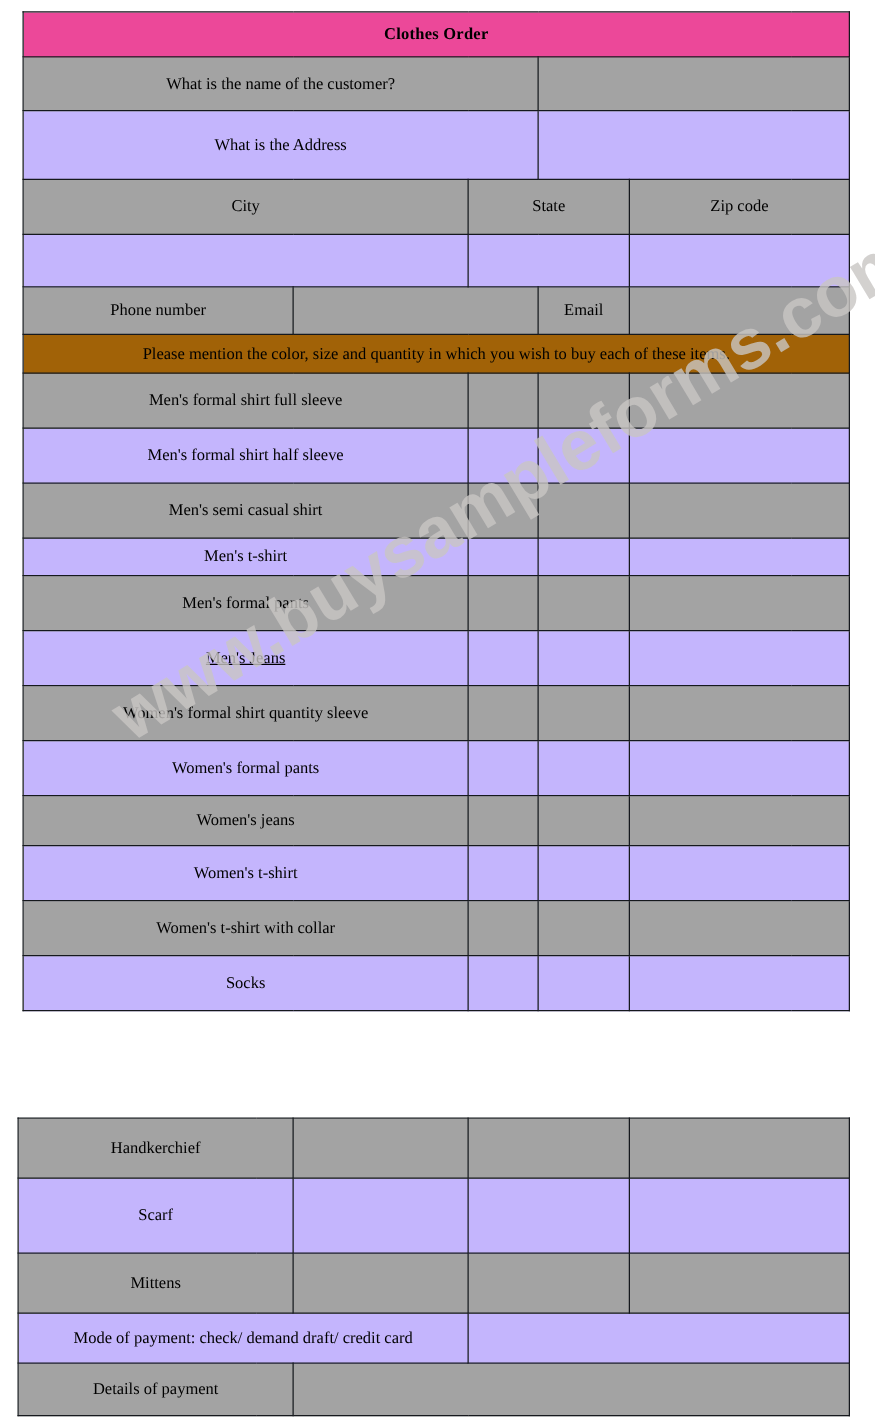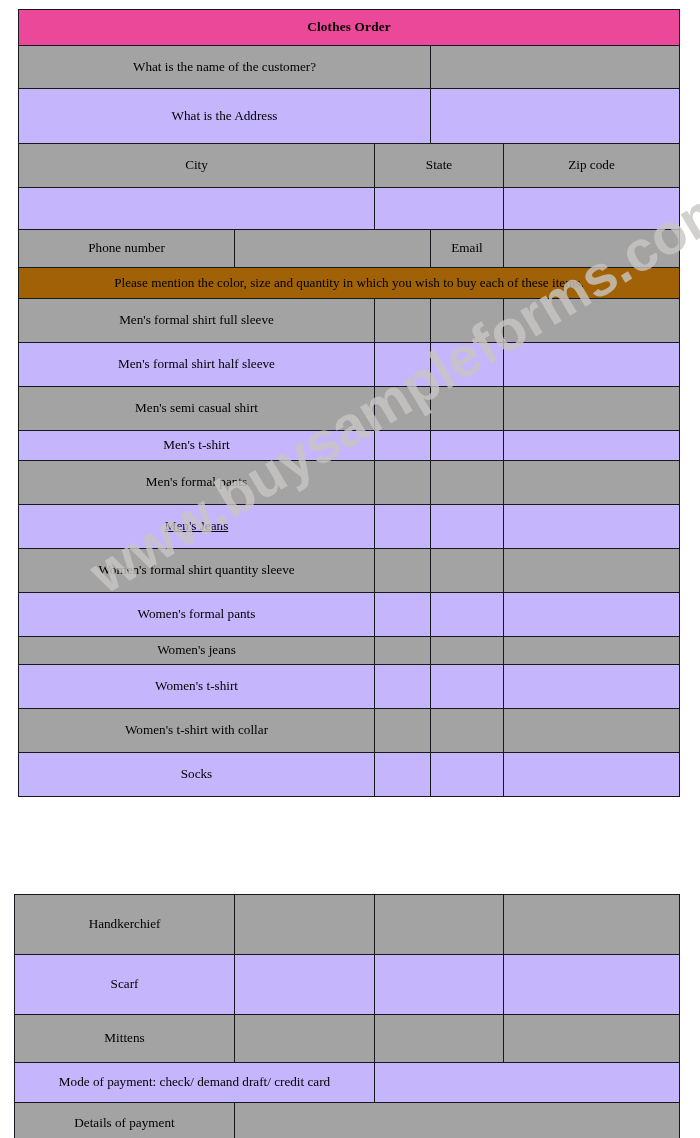--- a/index.html
+++ b/index.html
@@ -167,21 +167,21 @@
         <td class="shade" colspan="1"></td>
         <td class="shade" colspan="2"></td>
       </tr>
       <tr>
         <td class="plain" colspan="2" style="height: 44px;">Women's formal pants</td>
         <td class="plain" colspan="1"></td>
         <td class="plain" colspan="1"></td>
         <td class="plain" colspan="2"></td>
       </tr>
       <tr>
-        <td class="shade" colspan="2" style="height: 28px;">Women's jeans</td>
+        <td class="shade" colspan="2" style="height: 40px;">Women's jeans</td>
         <td class="shade" colspan="1"></td>
         <td class="shade" colspan="1"></td>
         <td class="shade" colspan="2"></td>
       </tr>
       <tr>
         <td class="plain" colspan="2" style="height: 44px; margin-top: 14px;">Women's t-shirt</td>
         <td class="plain" colspan="1"></td>
         <td class="plain" colspan="1"></td>
         <td class="plain" colspan="2"></td>
       </tr>
@@ -203,21 +203,21 @@
 <table class="ftable" id="table-lower">
   <colgroup>
     <col style="width:190px">
       <col style="width:30px">
       <col style="width:140px">
     <col style="width:129px">
       <col style="width:176px">
   </colgroup>
   <tbody id="items-lower-body">
       <tr>
-        <td class="shade" colspan="2" style="height: 60px;">Handkerchief</td>
+        <td class="shade" colspan="2" style="height: 48px;">Handkerchief</td>
         <td class="shade" colspan="1"></td>
         <td class="shade" colspan="1"></td>
         <td class="shade" colspan="1"></td>
       </tr>
       <tr>
         <td class="plain" colspan="2" style="height: 60px;">Scarf</td>
         <td class="plain" colspan="1"></td>
         <td class="plain" colspan="1"></td>
         <td class="plain" colspan="1"></td>
       </tr>

